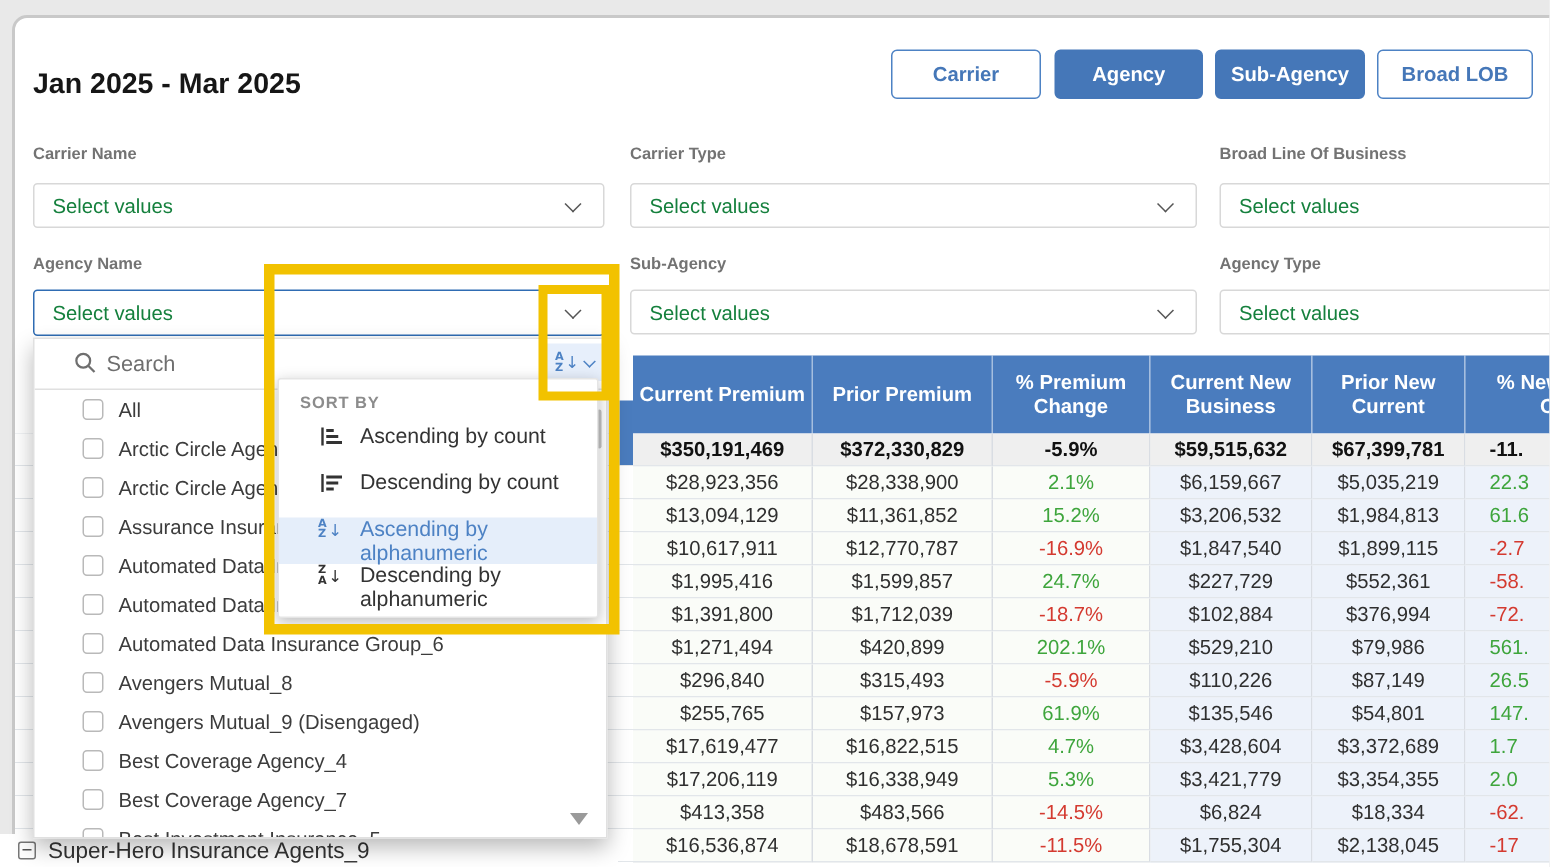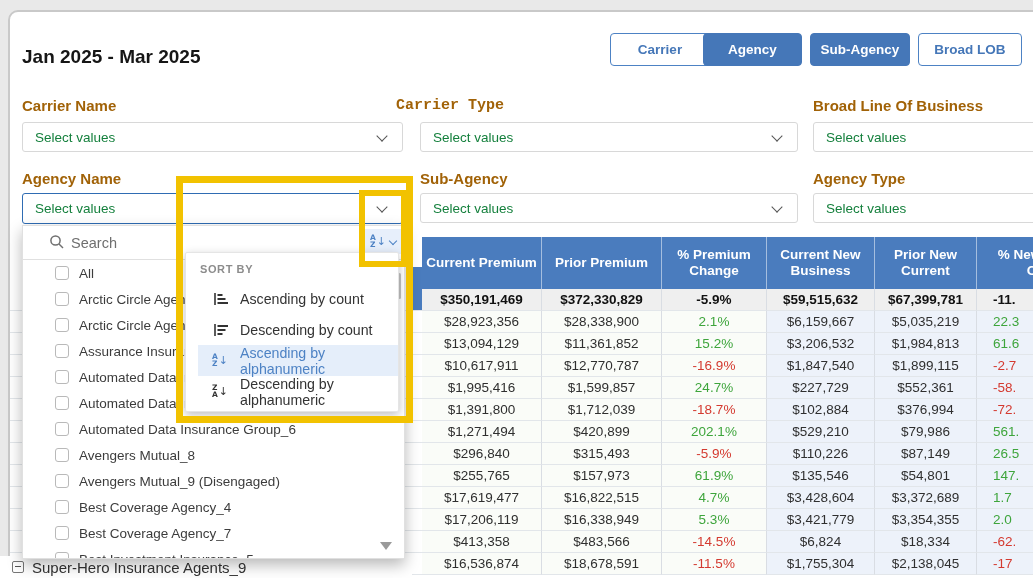--- a/index.html
+++ b/index.html
@@ -10,21 +10,21 @@
   .page-title{position:absolute;left:22px;top:46px;font-size:19px;font-weight:bold;color:#161616;z-index:1;}
 
   
   .vbtn{position:absolute;top:33px;height:33px;box-sizing:border-box;border-radius:4px;
         display:flex;align-items:center;justify-content:center;font-size:13.5px;font-weight:bold;
         cursor:pointer;z-index:1;}
   .vbtn.inactive{background:#fff;color:#4577b8;border:1.5px solid #4d82c4;}
   .vbtn.active{background:#4577b8;color:#fff;border:1.5px solid #4577b8;}
 
   
-  .flabel{position:absolute;font-size:15px;font-weight:bold;color:#a16207;z-index:1;}
+  .flabel{position:absolute;font-size:11px;font-weight:bold;color:#737373;z-index:1;}
   .fselect{position:absolute;height:30px;box-sizing:border-box;background:#fff;border:1px solid #d8d8d8;
            border-radius:3px;display:flex;align-items:center;z-index:1;cursor:pointer;}
   .fselect.open{border:1.5px solid #2f6cb3;z-index:5;height:31px;}
   .fselect .val{font-size:13.5px;color:#15803d;padding-left:12px;flex:1;}
   .chev{width:7px;height:7px;border-right:1.7px solid #555;border-bottom:1.7px solid #555;
         transform:rotate(45deg);margin-right:16px;margin-top:-3px;}
 
   
   .dd-panel{position:absolute;left:22px;top:225px;width:381px;height:332px;background:#fff;
             border:1px solid #e0e0e0;box-shadow:0 6px 14px rgba(0,0,0,.28);z-index:5;overflow:hidden;}
@@ -38,22 +38,22 @@
        background:#fff;box-sizing:border-box;}
   .dd-item .lab{position:absolute;left:56px;font-size:13.5px;color:#3c3c3c;white-space:nowrap;}
   .scroll-tri{position:absolute;right:12px;bottom:8px;width:0;height:0;border-left:6px solid transparent;
        border-right:6px solid transparent;border-top:8px solid #9a9a9a;}
   .dd-thumb{position:absolute;right:3px;top:47px;width:3px;height:26px;background:#c4c4c4;border-radius:2px;}
 
   
   .sort-panel{position:absolute;left:185px;top:252px;width:212px;height:158px;background:#fff;
               border:1px solid #e5e5e5;border-radius:2px;box-shadow:0 3px 10px rgba(0,0,0,.25);z-index:6;overflow:hidden;}
   .sort-title{position:absolute;left:14px;top:10px;font-size:11px;font-weight:bold;letter-spacing:.6px;color:#8c8c8c;}
-  .sort-opt{position:absolute;left:0;width:212px;height:31px;display:flex;align-items:center;gap:10px;
-            padding-left:14px;box-sizing:border-box;font-size:14.2px;color:#333;cursor:pointer;margin-left:12px;}
+  .sort-opt{position:absolute;left:0;width:212px;height:31px;display:flex;align-items:flex-start;gap:10px;
+            padding-left:26px;box-sizing:border-box;font-size:14.2px;color:#333;cursor:pointer;}
   .sort-opt.selected{background:#e5eefa;color:#4d82c4;}
   .ico16{width:18px;height:16px;display:flex;align-items:center;justify-content:flex-start;flex:none;}
   .azwrap{display:flex;align-items:center;gap:1px;}
   .azcol{display:flex;flex-direction:column;font-size:7.5px;font-weight:bold;line-height:6.8px;font-family:"DejaVu Sans",sans-serif;}
   .azarrow{font-size:11px;line-height:11px;font-family:"DejaVu Sans",sans-serif;}
 
   
   .sort-trigger{position:absolute;left:362px;top:229px;width:42px;height:25px;background:#e7effb;border-radius:3px;
             display:flex;align-items:center;justify-content:center;gap:2px;color:#4d82c4;z-index:5;cursor:pointer;}
   .sort-trigger .chevsm{width:5px;height:5px;border-right:1.6px solid #4d82c4;border-bottom:1.6px solid #4d82c4;
@@ -94,32 +94,32 @@
 </style>
 </head>
 <body>
 
 <div class="stage">
   <div class="card"></div>
 
   <div class="page-title">Jan 2025 - Mar 2025</div>
 
   <div id="viewButtons">
-      <div class="vbtn inactive" style="left: 610px; width: 100px;">Carrier</div>
+      <div class="vbtn inactive" style="left: 594px; width: 100px;">Carrier</div>
       <div class="vbtn active" style="left: 703px; width: 99px;">Agency</div>
       <div class="vbtn active" style="left: 810px; width: 100px;">Sub-Agency</div>
       <div class="vbtn inactive" style="left: 918px; width: 104px;">Broad LOB</div>
     </div>
   <div id="filtersArea">
       <div class="flabel" style="left: 22px; top: 97px;">Carrier Name</div>
       <div class="fselect" style="left: 22px; top: 122px; width: 381px;">
         <span class="val">Select values</span>
         <span class="chev"></span>
       </div>
-      <div class="flabel" style="left: 396px; top: 97px; font-family: Liberation Mono, monospace;">Carrier Type</div>
+      <div class="flabel" style="left: 420px; top: 97px;">Carrier Type</div>
       <div class="fselect" style="left: 420px; top: 122px; width: 378px;">
         <span class="val">Select values</span>
         <span class="chev"></span>
       </div>
       <div class="flabel" style="left: 813px; top: 97px;">Broad Line Of Business</div>
       <div class="fselect" style="left: 813px; top: 122px; width: 230px;">
         <span class="val">Select values</span>
       </div>
       <div class="flabel" style="left: 22px; top: 170px;">Agency Name</div>
       <div class="fselect open" style="left: 22px; top: 193px; width: 381px;">

